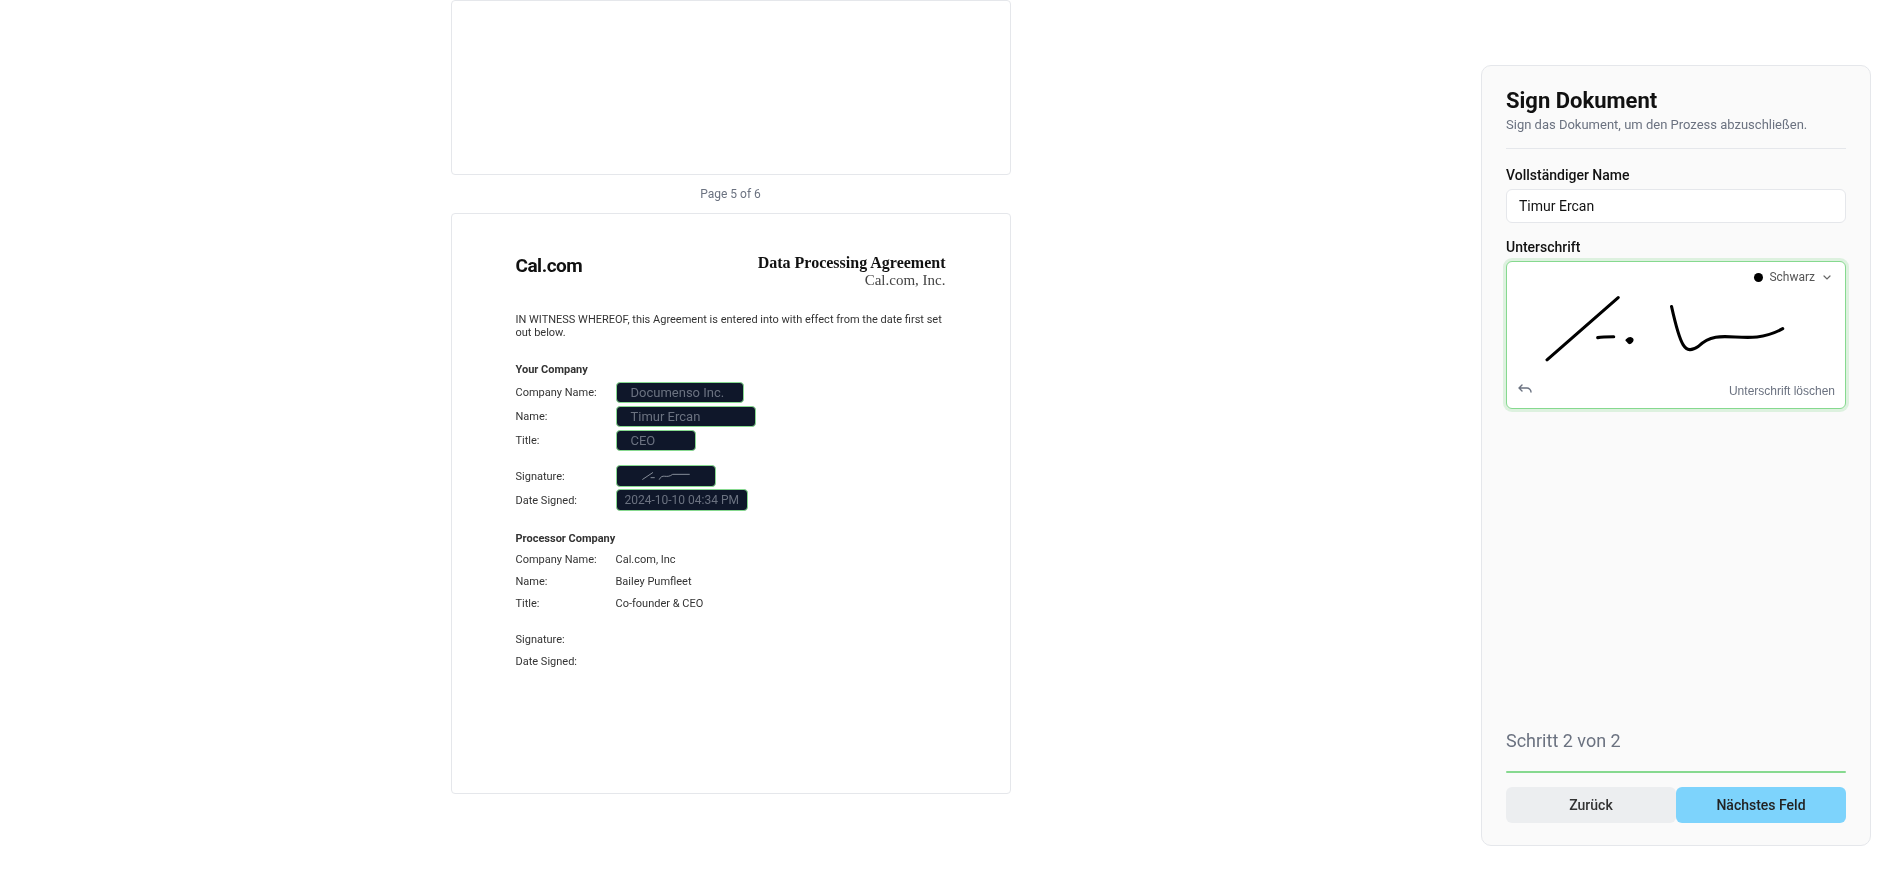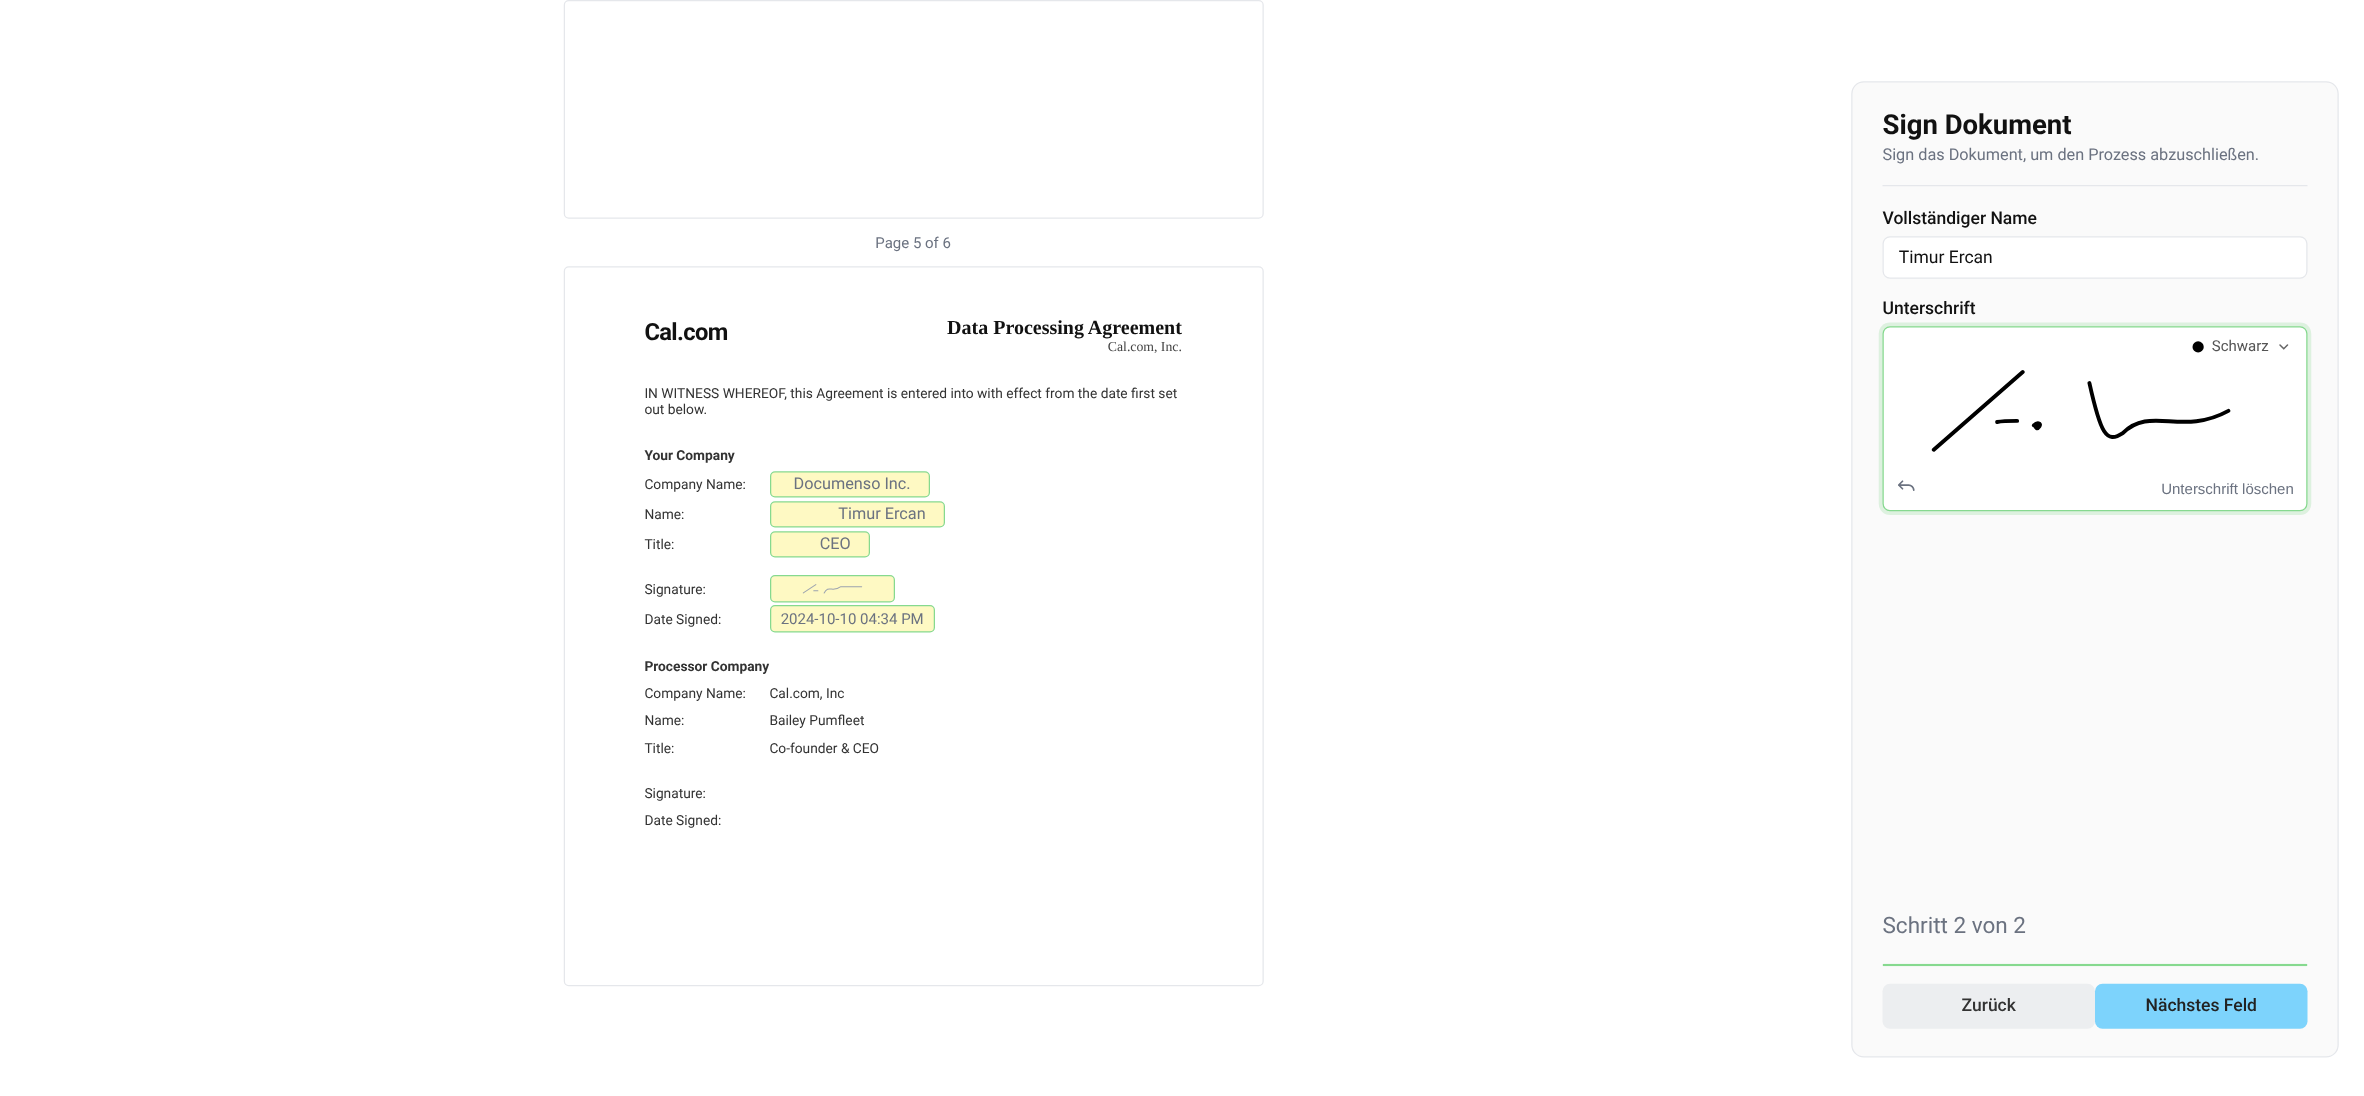--- a/index.html
+++ b/index.html
@@ -55,21 +55,21 @@
     }
     .doc-title-wrap {
       text-align: right;
       font-family: Liberation Serif, serif;
     }
     .doc-title {
       font-weight: 700;
       font-size: 16px;
     }
     .doc-subtitle {
-      font-size: 11px;
+      font-size: 15px;
       color: #444;
     }
     .doc-body {
       font-size: 11px;
       color: #333;
     }
     .doc-paragraph {
       margin-bottom: 24px;
     }
     .doc-section-title {
@@ -90,28 +90,28 @@
       margin-bottom: 0;
     }
     .doc-label {
       width: 100px;
       flex-shrink: 0;
     }
     .doc-value {
       color: #333;
     }
     .field-pill {
-      background: #fef9c3;
+      background: #0f172a;
       border: 1px solid #86d98f;
       color: #6b7280;
       border-radius: 4px;
       padding: 2px 14px;
       font-size: 13px;
       display: inline-block;
-      text-align: right;
+      text-align: left;
     }
     .field-pill-lg { min-width: 128px; }
     .field-pill-md { min-width: 140px; }
     .field-pill-sm { min-width: 80px; }
     .field-pill-sig { min-width: 100px; height: 22px; display:flex; align-items:center; justify-content:center;}
     .field-pill-sig svg { height: 10px; }
     .field-pill-date { min-width: 110px; padding:3px 8px; font-size:12px; line-height:1.2;}
     .processor-section { margin-top: 20px; }
 
     .right-pane {

